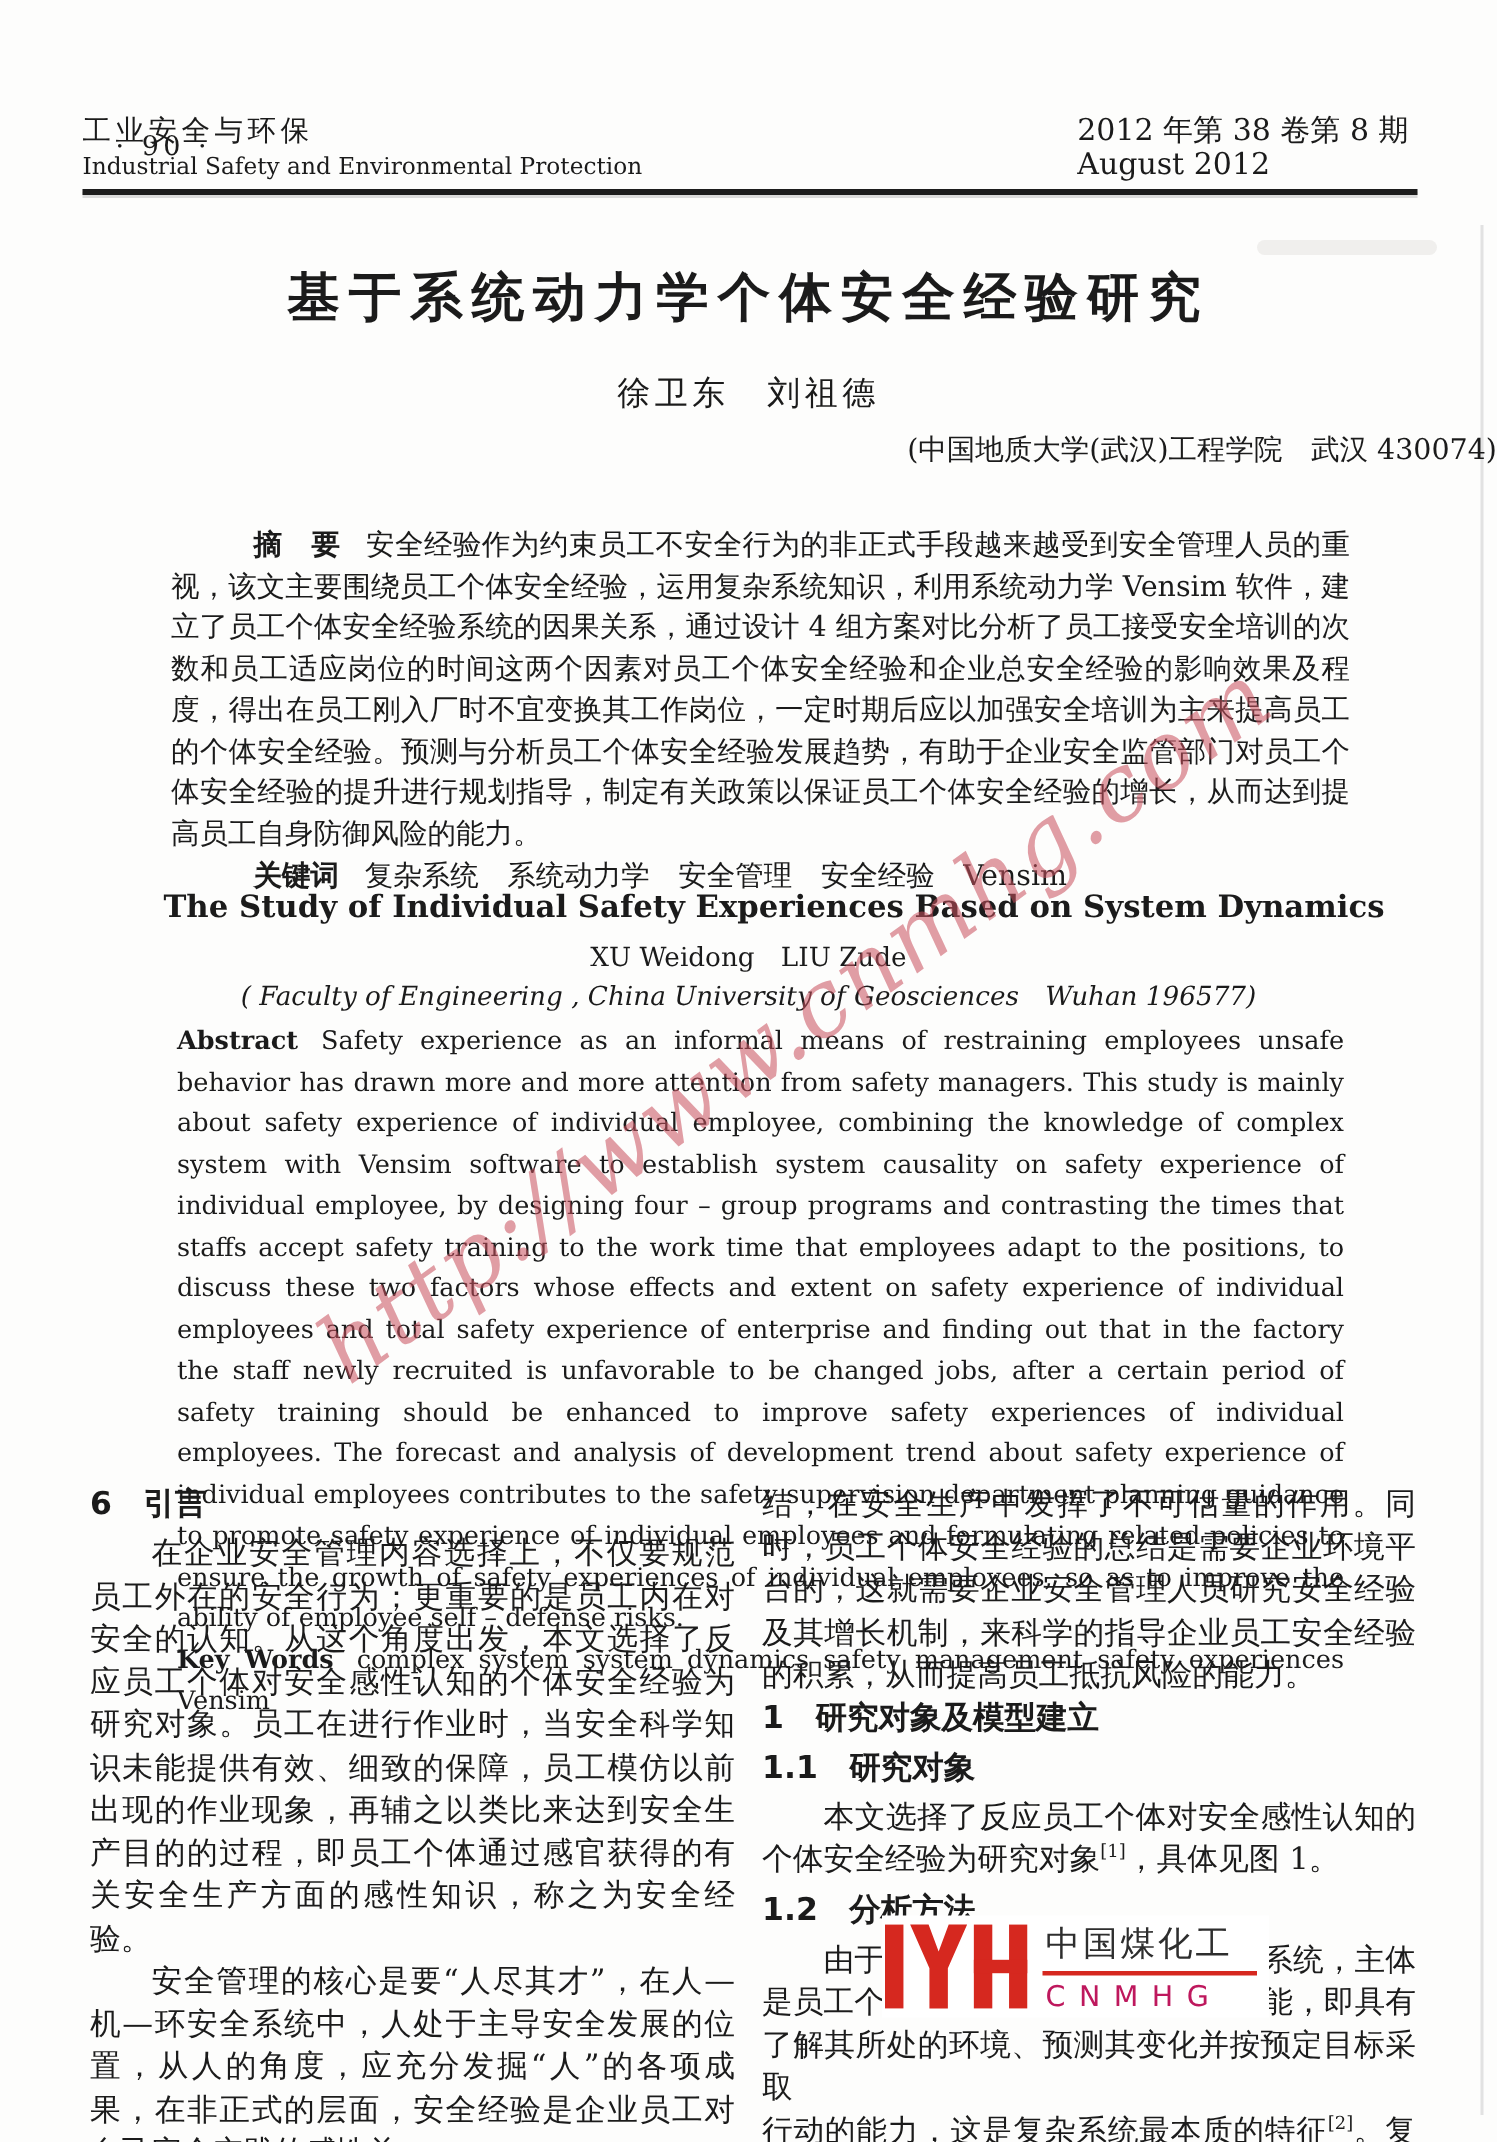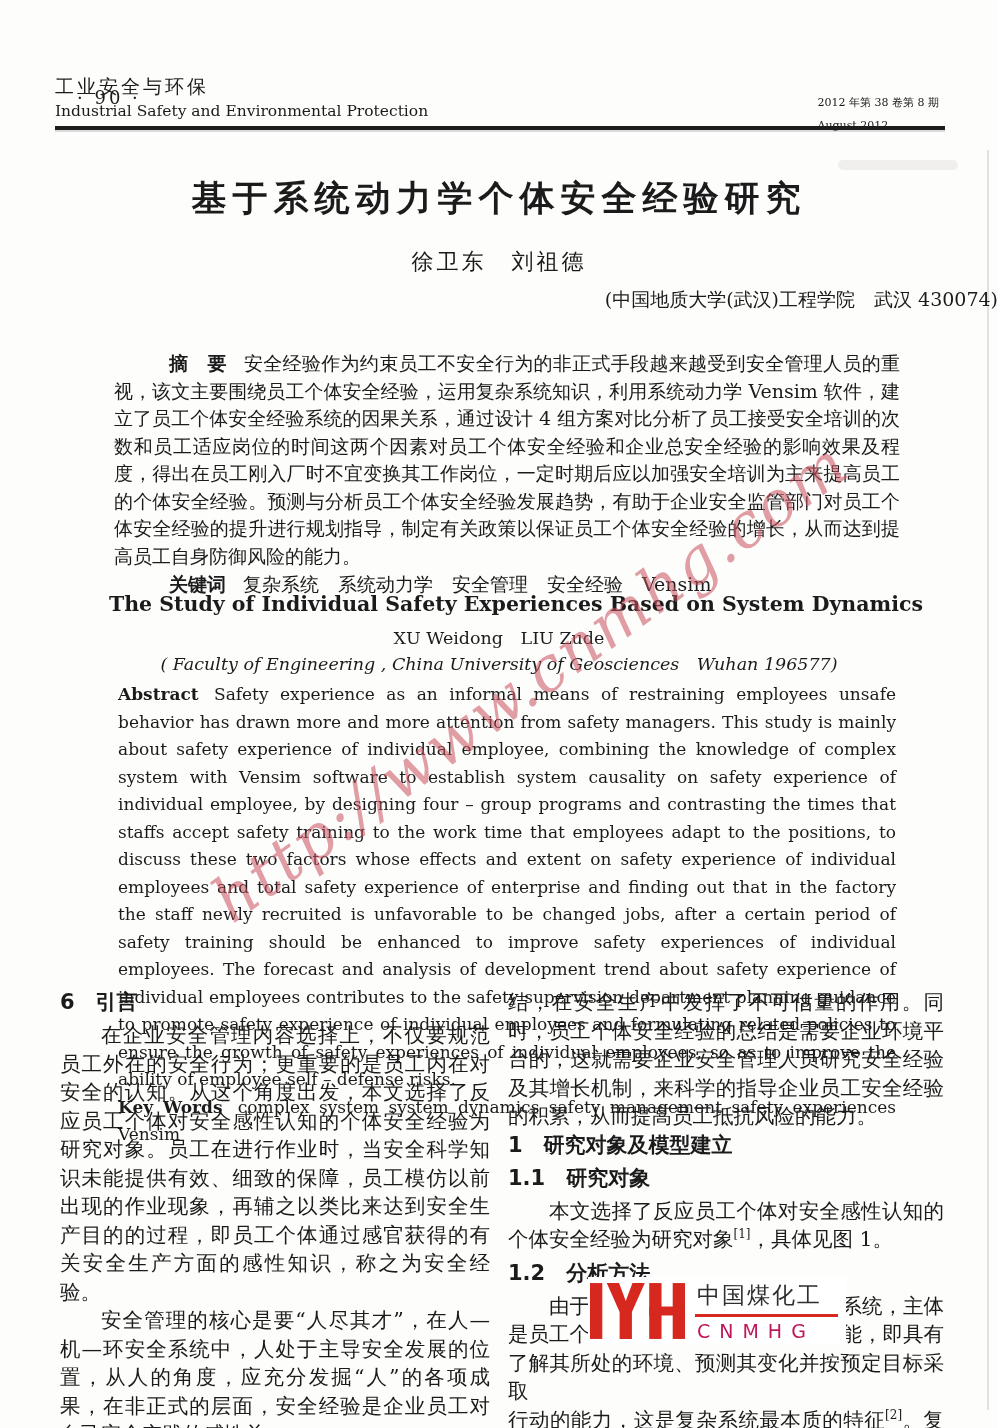--- a/index.html
+++ b/index.html
@@ -9,21 +9,21 @@
     font-family:"DejaVu Serif","Liberation Serif",serif;
     overflow:hidden;
   }
   .heiti{font-family:"DejaVu Sans","Liberation Sans",sans-serif;}
   
   .hdr{position:absolute;top:74px;left:55px;width:890px;height:50px;}
   .pnum{position:absolute;left:22px;top:13px;font-size:18px;letter-spacing:3px;}
   .hdr-center{position:absolute;left:0;width:100%;}
   .jcn{font-size:19px;letter-spacing:3px;}
   .jen{font-size:15.5px;margin-top:2px;}
-  .hdr-right{position:absolute;right:6px;top:17px;font-size:11px;line-height:23px;}
+  .hdr-right{position:absolute;right:6px;top:1px;font-size:20px;line-height:23px;}
   .rule{position:absolute;top:126px;left:55px;width:890px;height:4px;background:#1d1d1d;box-shadow:0 2px 0 rgba(120,120,120,.25);}
   
   .title{position:absolute;top:175px;left:0;width:100%;margin:0;text-align:center;
     font-size:35px;font-weight:700;letter-spacing:6px;}
   .authors{position:absolute;top:247px;left:0;width:100%;text-align:center;font-size:22px;letter-spacing:3px;}
   .affil{position:absolute;top:287px;left:0;width:100%;text-align:right;font-size:19px;}
   
   .abs-cn{position:absolute;top:350px;left:114px;width:786px;font-size:19px;line-height:27.5px;text-align:justify;}
   .abs-cn p{margin:0;text-indent:2em;}
   .lab{font-weight:700;margin-right:.9em;margin-left:17px;}

